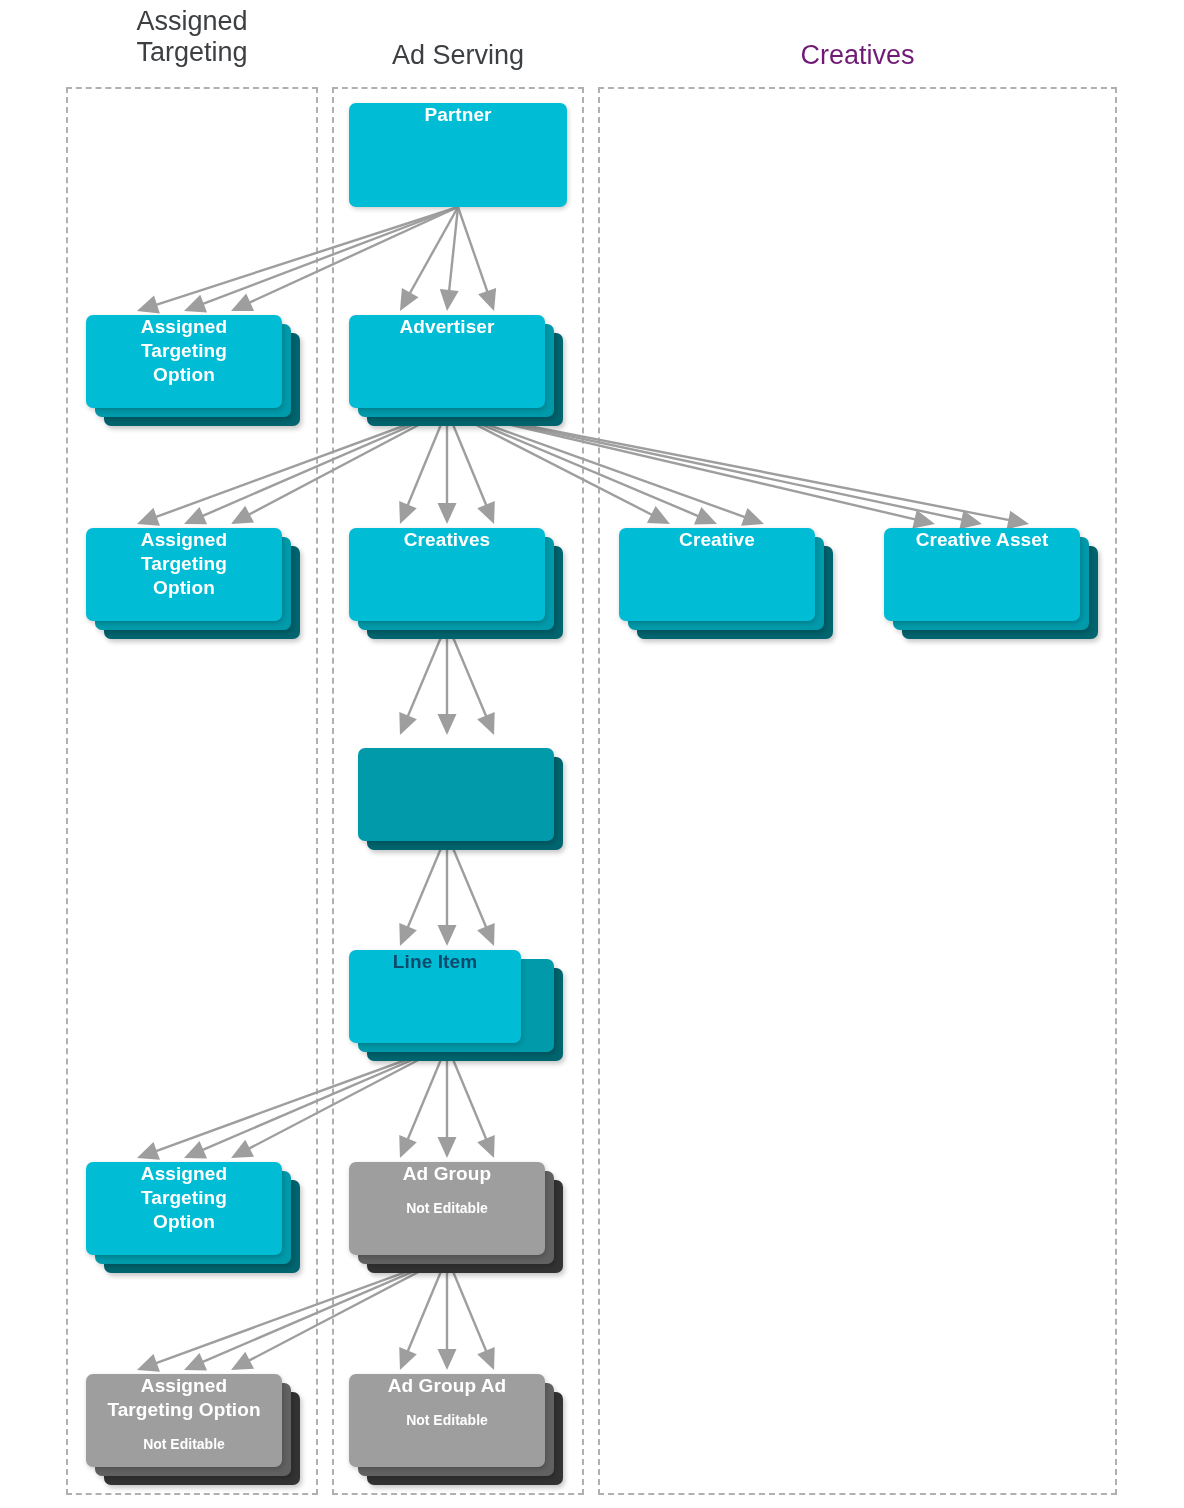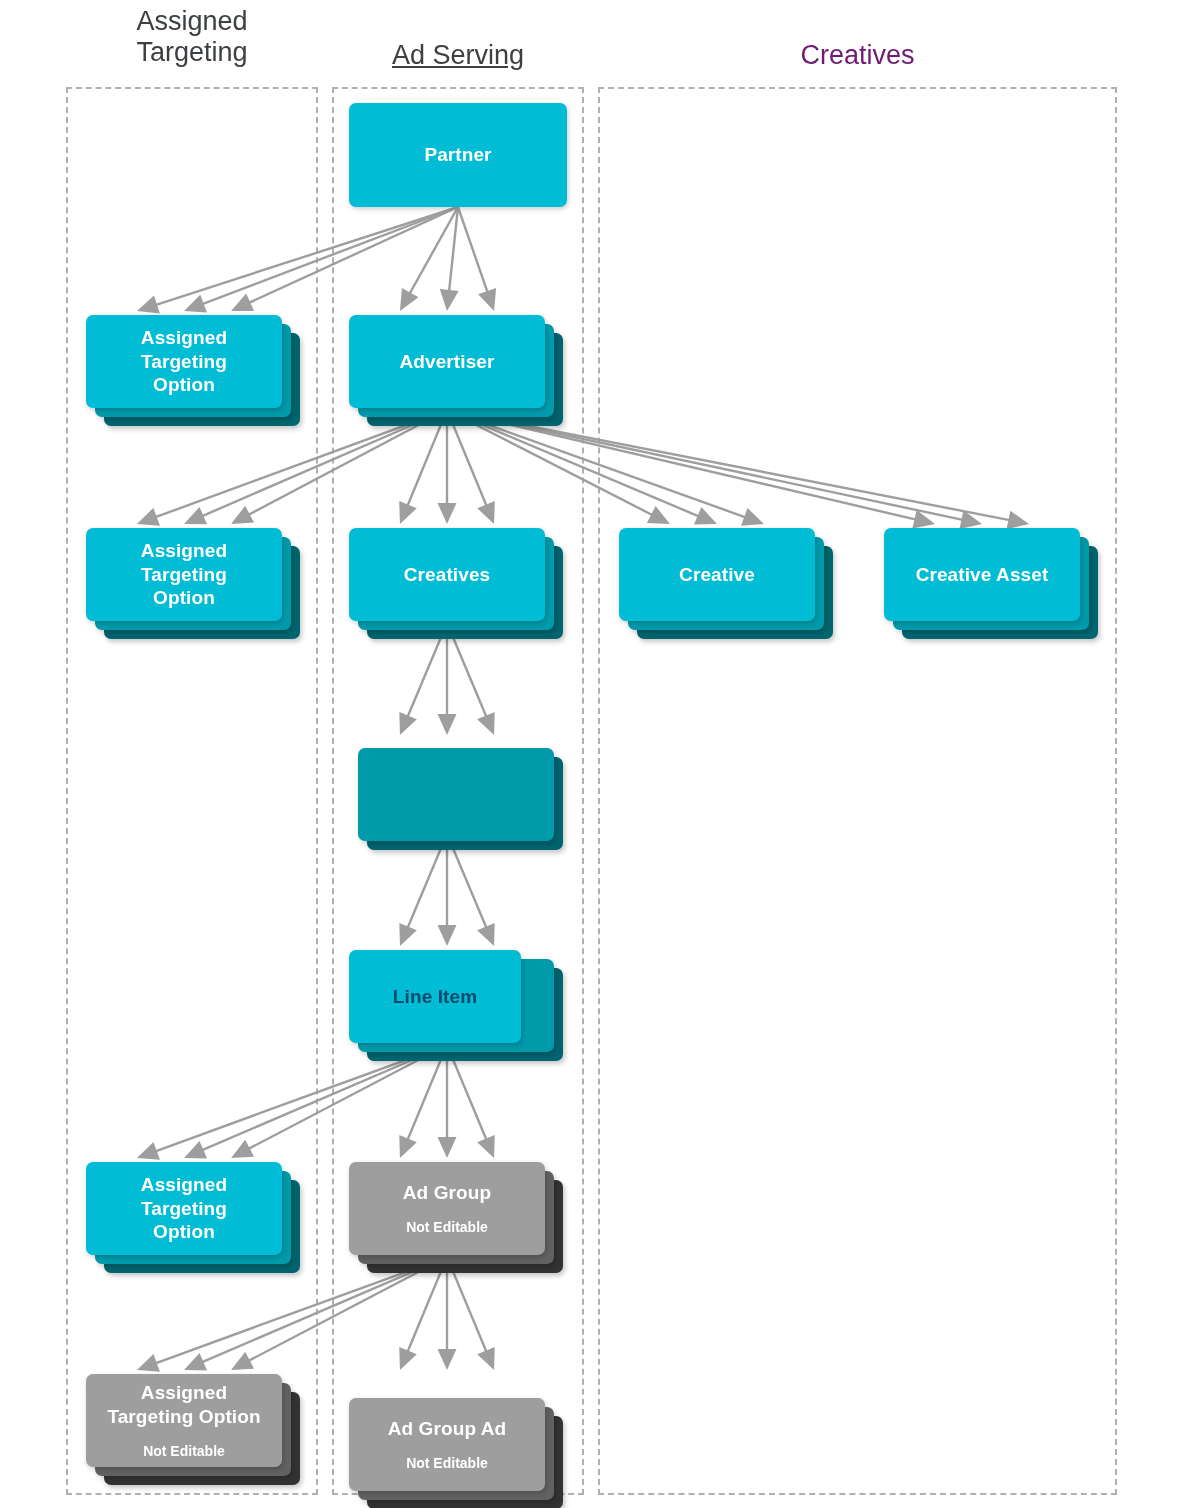--- a/index.html
+++ b/index.html
@@ -56,21 +56,20 @@
   .layer.l3 { filter: none; }
   .face {
     position: absolute;
     left: 0;
     top: 0;
     border-radius: 7px;
     box-sizing: border-box;
     display: flex;
     flex-direction: column;
     align-items: center;
-    justify-content: center;
     color: #ffffff;
     text-align: center;
   }
   .node-title {
     font-size: 19px;
     font-weight: bold;
     line-height: 1.25;
     letter-spacing: 0.1px;
     white-space: pre-line;
   }
@@ -81,21 +80,21 @@
     line-height: 1.2;
   }
 </style>
 </head>
 <body>
 
 <div id="stage">
 
   <div class="col-header" style="left: 66px; top: 6px; width: 252px; color: rgb(60, 64, 67);">Assigned
 Targeting</div>
-  <div class="col-header" style="left: 332px; top: 40px; width: 252px; color: rgb(60, 64, 67); text-decoration: underline;">Ad Serving</div>
+  <div class="col-header" style="left: 332px; top: 40px; width: 252px; color: rgb(60, 64, 67);">Ad Serving</div>
   <div class="col-header" style="left: 598px; top: 40px; width: 519px; color: #701a75;">Creatives</div>
 
   <div class="col-box" style="left: 66px; top: 87px; width: 252px; height: 1408px; border-color: rgb(176, 176, 176);"></div>
   <div class="col-box" style="left: 332px; top: 87px; width: 252px; height: 1408px; border-color: rgb(176, 176, 176);"></div>
   <div class="col-box" style="left: 598px; top: 87px; width: 519px; height: 1408px; border-color: rgb(176, 176, 176);"></div>
 
   <svg id="arrows" viewBox="0 0 1184 1508" width="1184" height="1508">
       <line x1="458" y1="207" x2="152.1812488737039" y2="306.0691194777436" stroke="#9e9e9e" stroke-width="2.4"></line>
       <polygon points="136.96,311 154.01017883664662,295.49060279577674 159.86559945682615,313.5658358333001" fill="#9e9e9e"></polygon>
       <line x1="458" y1="207" x2="198.95871155125644" y2="305.32224087105595" stroke="#9e9e9e" stroke-width="2.4"></line>
@@ -252,21 +251,21 @@
       </div>
       <div class="node" style="left: 86px; top: 1374px; width: 214px; height: 111px;">
         <div class="layer l3" style="left: 18px; top: 18px; width: 196px; height: 93px; background: rgb(51, 51, 51); box-shadow: rgba(0, 0, 0, 0.22) 2px 3px 5px;"></div>
         <div class="layer l2" style="left: 9px; top: 9px; width: 196px; height: 93px; background: rgb(97, 97, 97); box-shadow: rgba(0, 0, 0, 0.18) 2px 3px 5px;"></div>
         <div class="face" style="width: 196px; height: 93px; background: rgb(158, 158, 158); color: rgb(255, 255, 255); box-shadow: rgba(0, 0, 0, 0.2) 1px 2px 5px;">
           <div class="node-title">Assigned
 Targeting Option</div>
           <div class="node-sub">Not Editable</div>
         </div>
       </div>
-      <div class="node" style="left: 349px; top: 1374px; width: 214px; height: 81px; margin-top: 24px;">
+      <div class="node" style="left: 349px; top: 1374px; width: 214px; height: 81px;">
         <div class="layer l3" style="left: 18px; top: 18px; width: 196px; height: 93px; background: rgb(51, 51, 51); box-shadow: rgba(0, 0, 0, 0.22) 2px 3px 5px;"></div>
         <div class="layer l2" style="left: 9px; top: 9px; width: 196px; height: 93px; background: rgb(97, 97, 97); box-shadow: rgba(0, 0, 0, 0.18) 2px 3px 5px;"></div>
         <div class="face" style="width: 196px; height: 93px; background: rgb(158, 158, 158); color: rgb(255, 255, 255); box-shadow: rgba(0, 0, 0, 0.2) 1px 2px 5px;">
           <div class="node-title">Ad Group Ad</div>
           <div class="node-sub">Not Editable</div>
         </div>
       </div>
     </div>
 
 </div>

